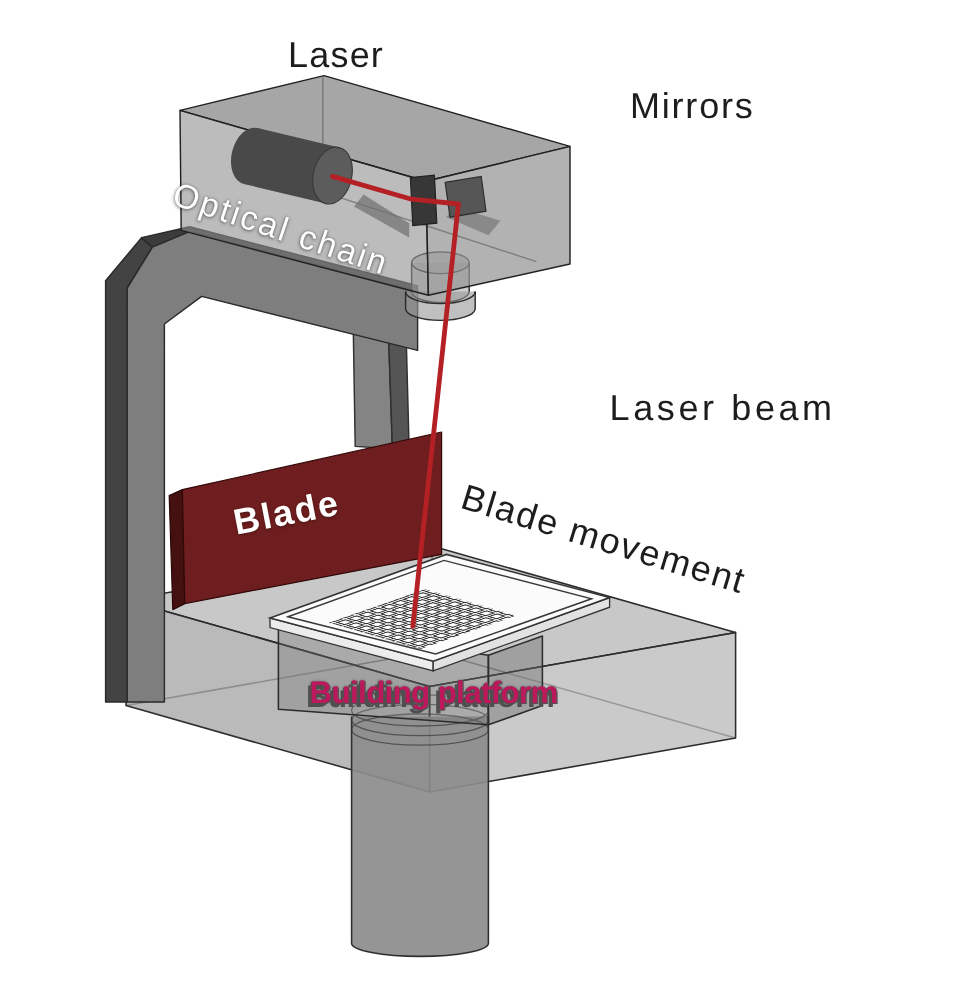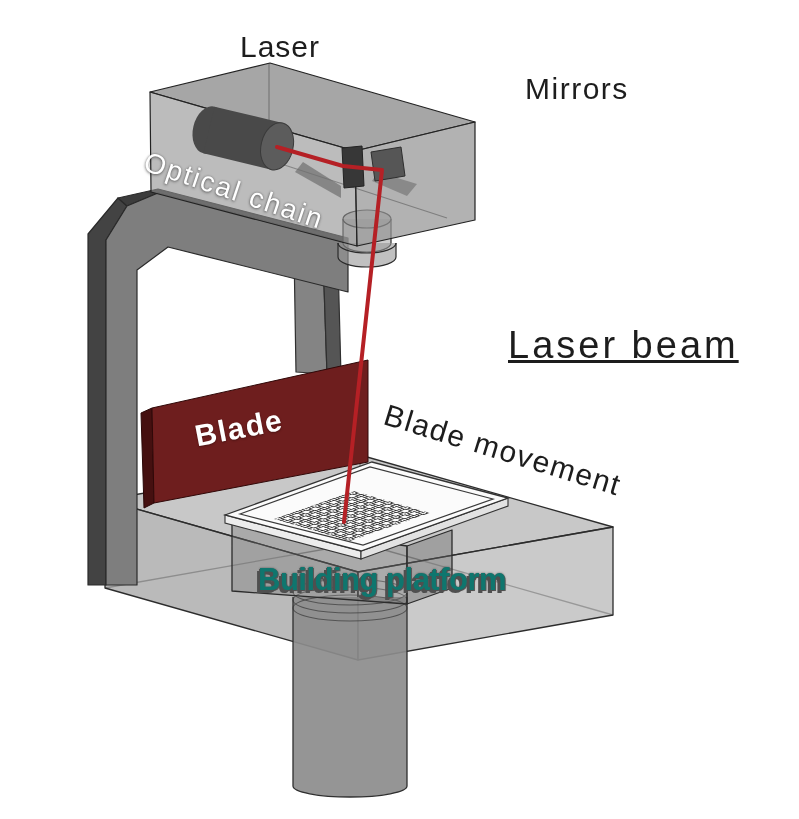--- a/index.html
+++ b/index.html
@@ -13,40 +13,40 @@
   .stage svg{position:absolute;left:0;top:0;}
   .label{
     position:absolute;
     color:#1d1d1d;
     font-family:"Liberation Sans", sans-serif;
     white-space:nowrap;
     user-select:none;
   }
   .lbl-laser{left:240px;top:30px;font-size:30px;font-weight:500;letter-spacing:1px;}
   .lbl-mirrors{left:525px;top:72px;font-size:30px;font-weight:500;letter-spacing:1.5px;text-align:center;}
-  .lbl-laser-beam{left:508px;top:324px;font-size:38px;font-weight:500;letter-spacing:3px;text-decoration:underline;}
+  .lbl-laser-beam{left:508px;top:324px;font-size:30px;font-weight:500;letter-spacing:3px;}
   .lbl-blade-movement{
     left:390px;top:398px;font-size:30px;font-weight:500;letter-spacing:1.5px;
     transform:rotate(17deg);transform-origin:0 0;
   }
   .lbl-optical-chain{
     left:150px;top:146px;font-size:28px;font-weight:500;letter-spacing:2px;
     color:#ffffff;
     transform:rotate(18.5deg);transform-origin:0 0;
     text-shadow:0 1px 3px rgba(35,35,35,0.55), 0 0 2px rgba(35,35,35,0.35);
   }
   .lbl-blade{
     left:192px;top:420px;font-size:30px;font-weight:700;letter-spacing:1.5px;
     color:#ffffff;
     transform:rotate(-11deg);transform-origin:0 0;
     text-shadow:0 1px 2px rgba(40,10,10,0.5);
   }
   .lbl-building-platform{
-    left:258px;top:562px;font-size:31px;font-weight:800;letter-spacing:-0.5px;
-    color:#0f766e;
+    left:258px;top:562px;font-size:26px;font-weight:800;letter-spacing:-0.5px;
+    color:#be185d;
     text-shadow:-3px 3px 0 #4f4f4f, -1px 1px 0 #4f4f4f, 1px 1px 0 #565656, 0 0 2px rgba(70,70,70,0.9);
   }
 </style>
 </head>
 <body>
 
 <div class="stage">
 
   <svg width="799" height="819" viewBox="0 0 799 819">
     <defs>

